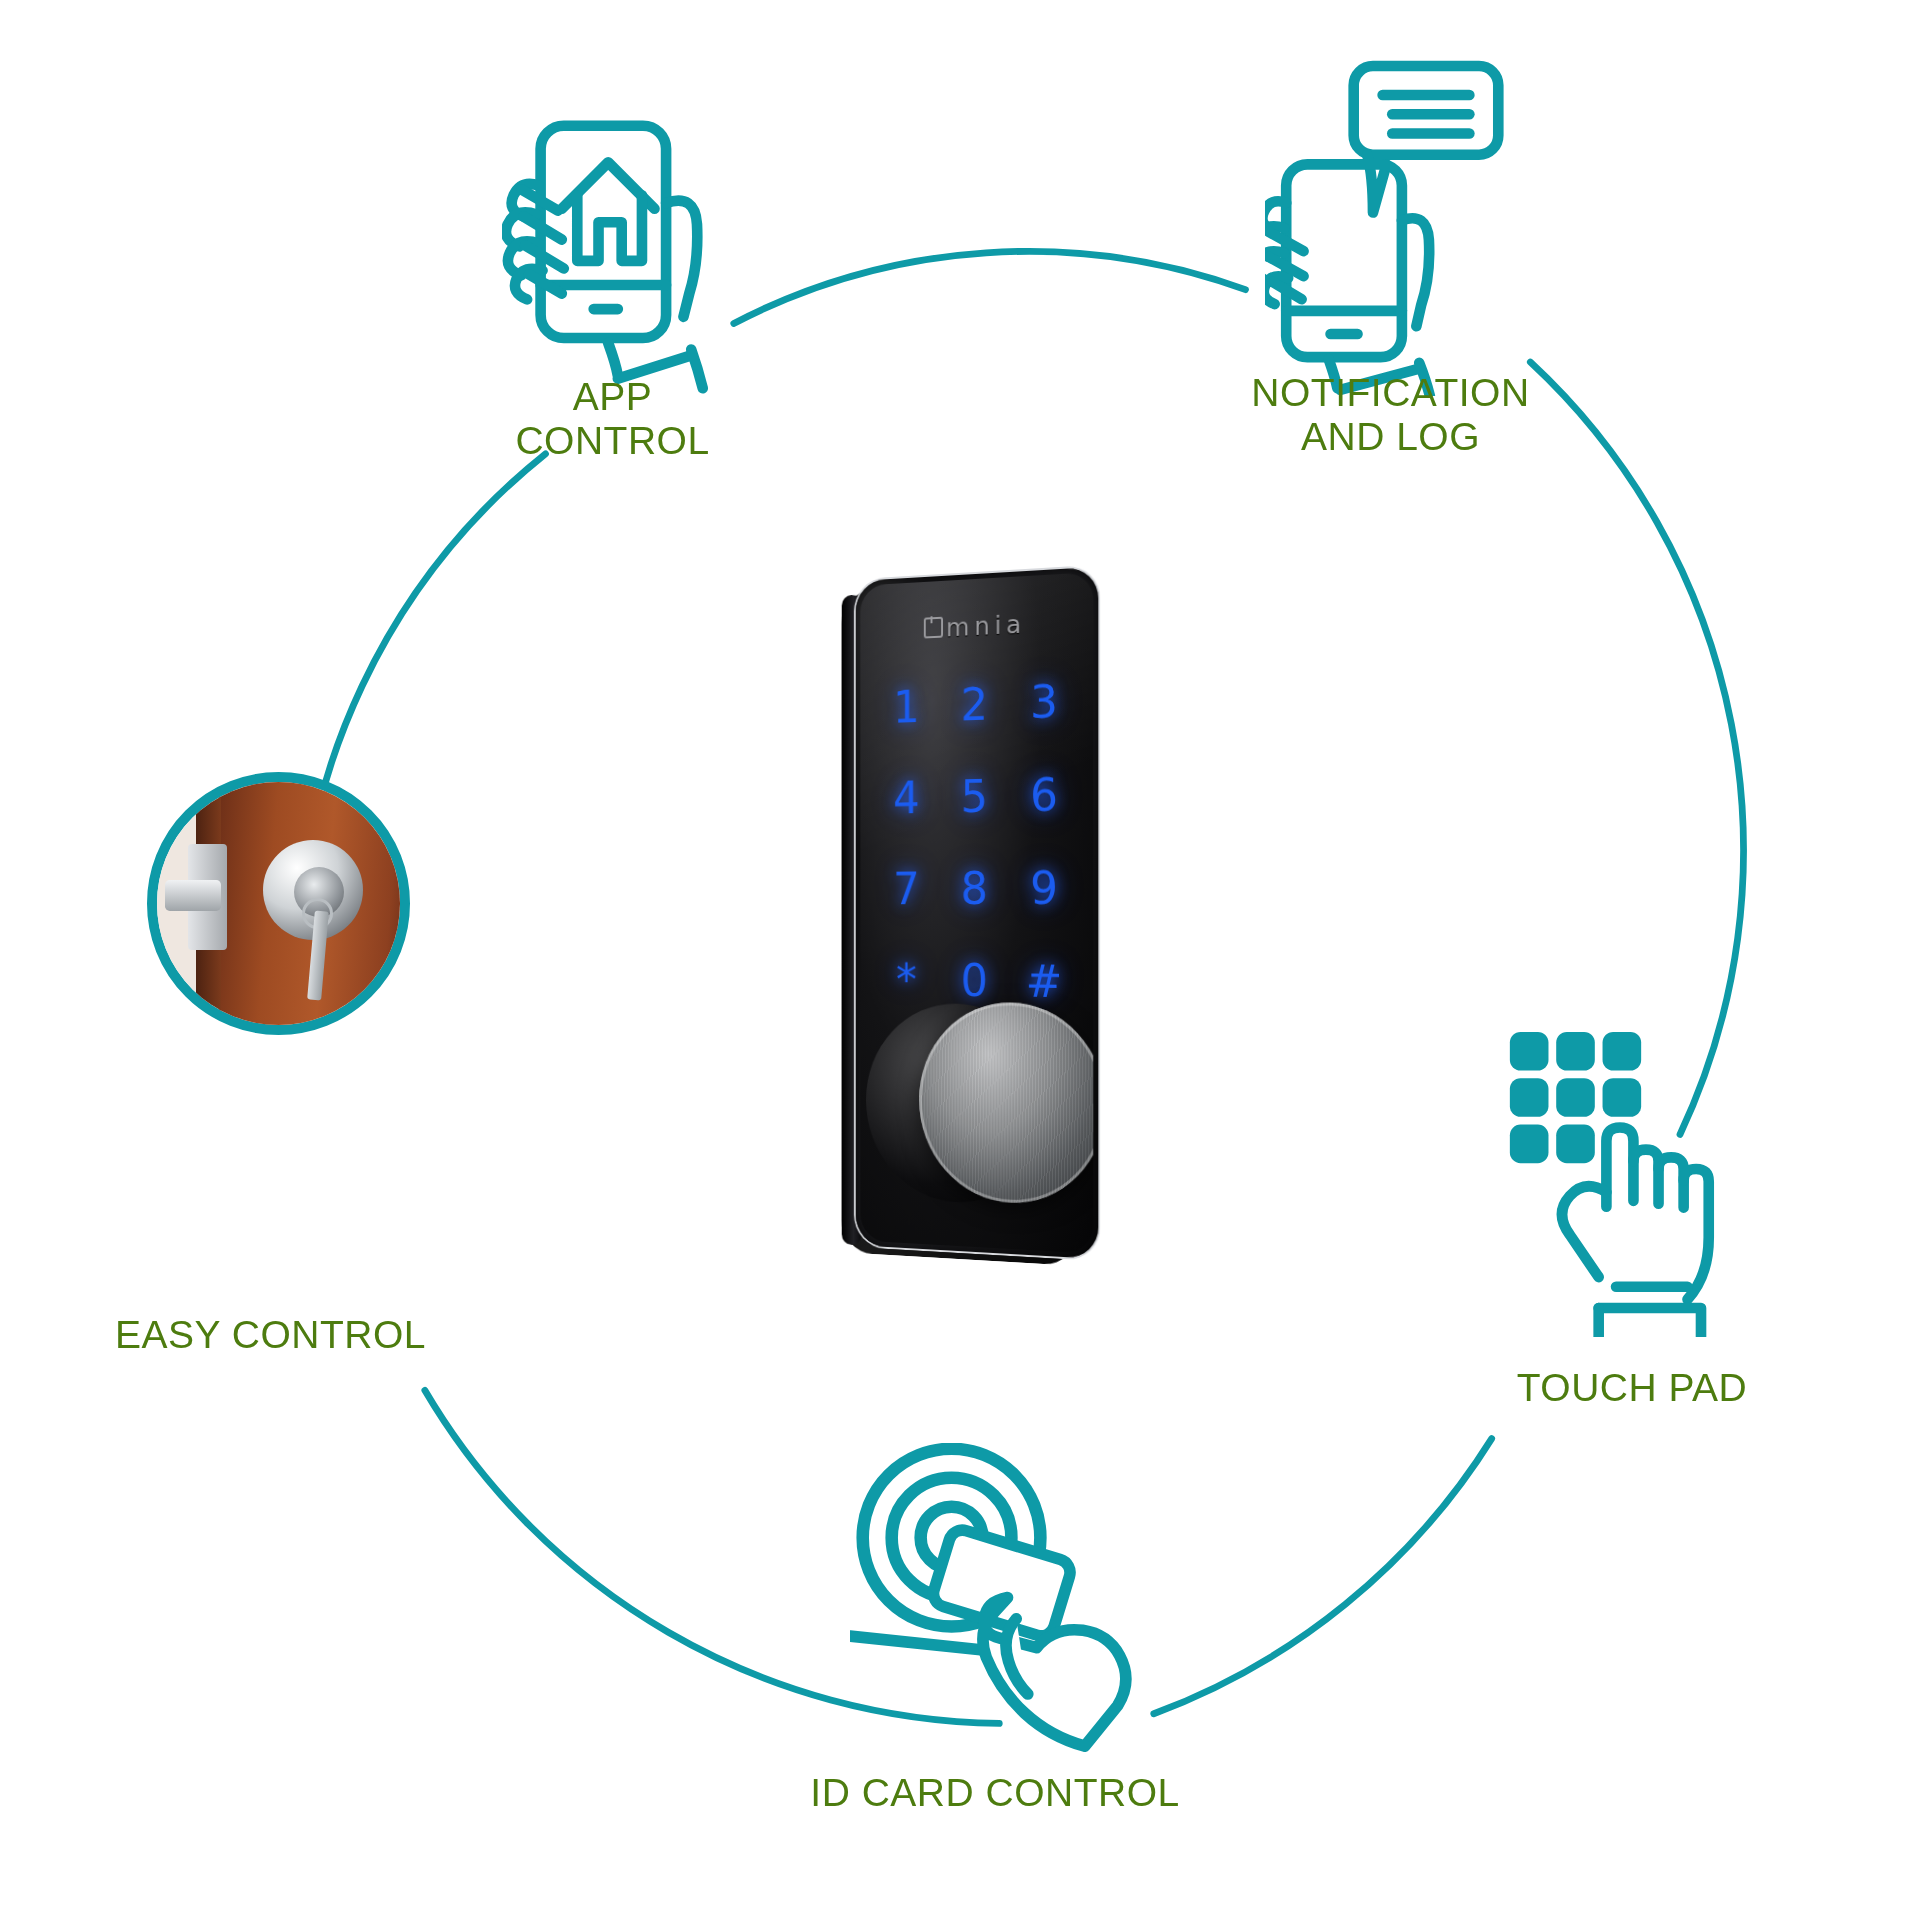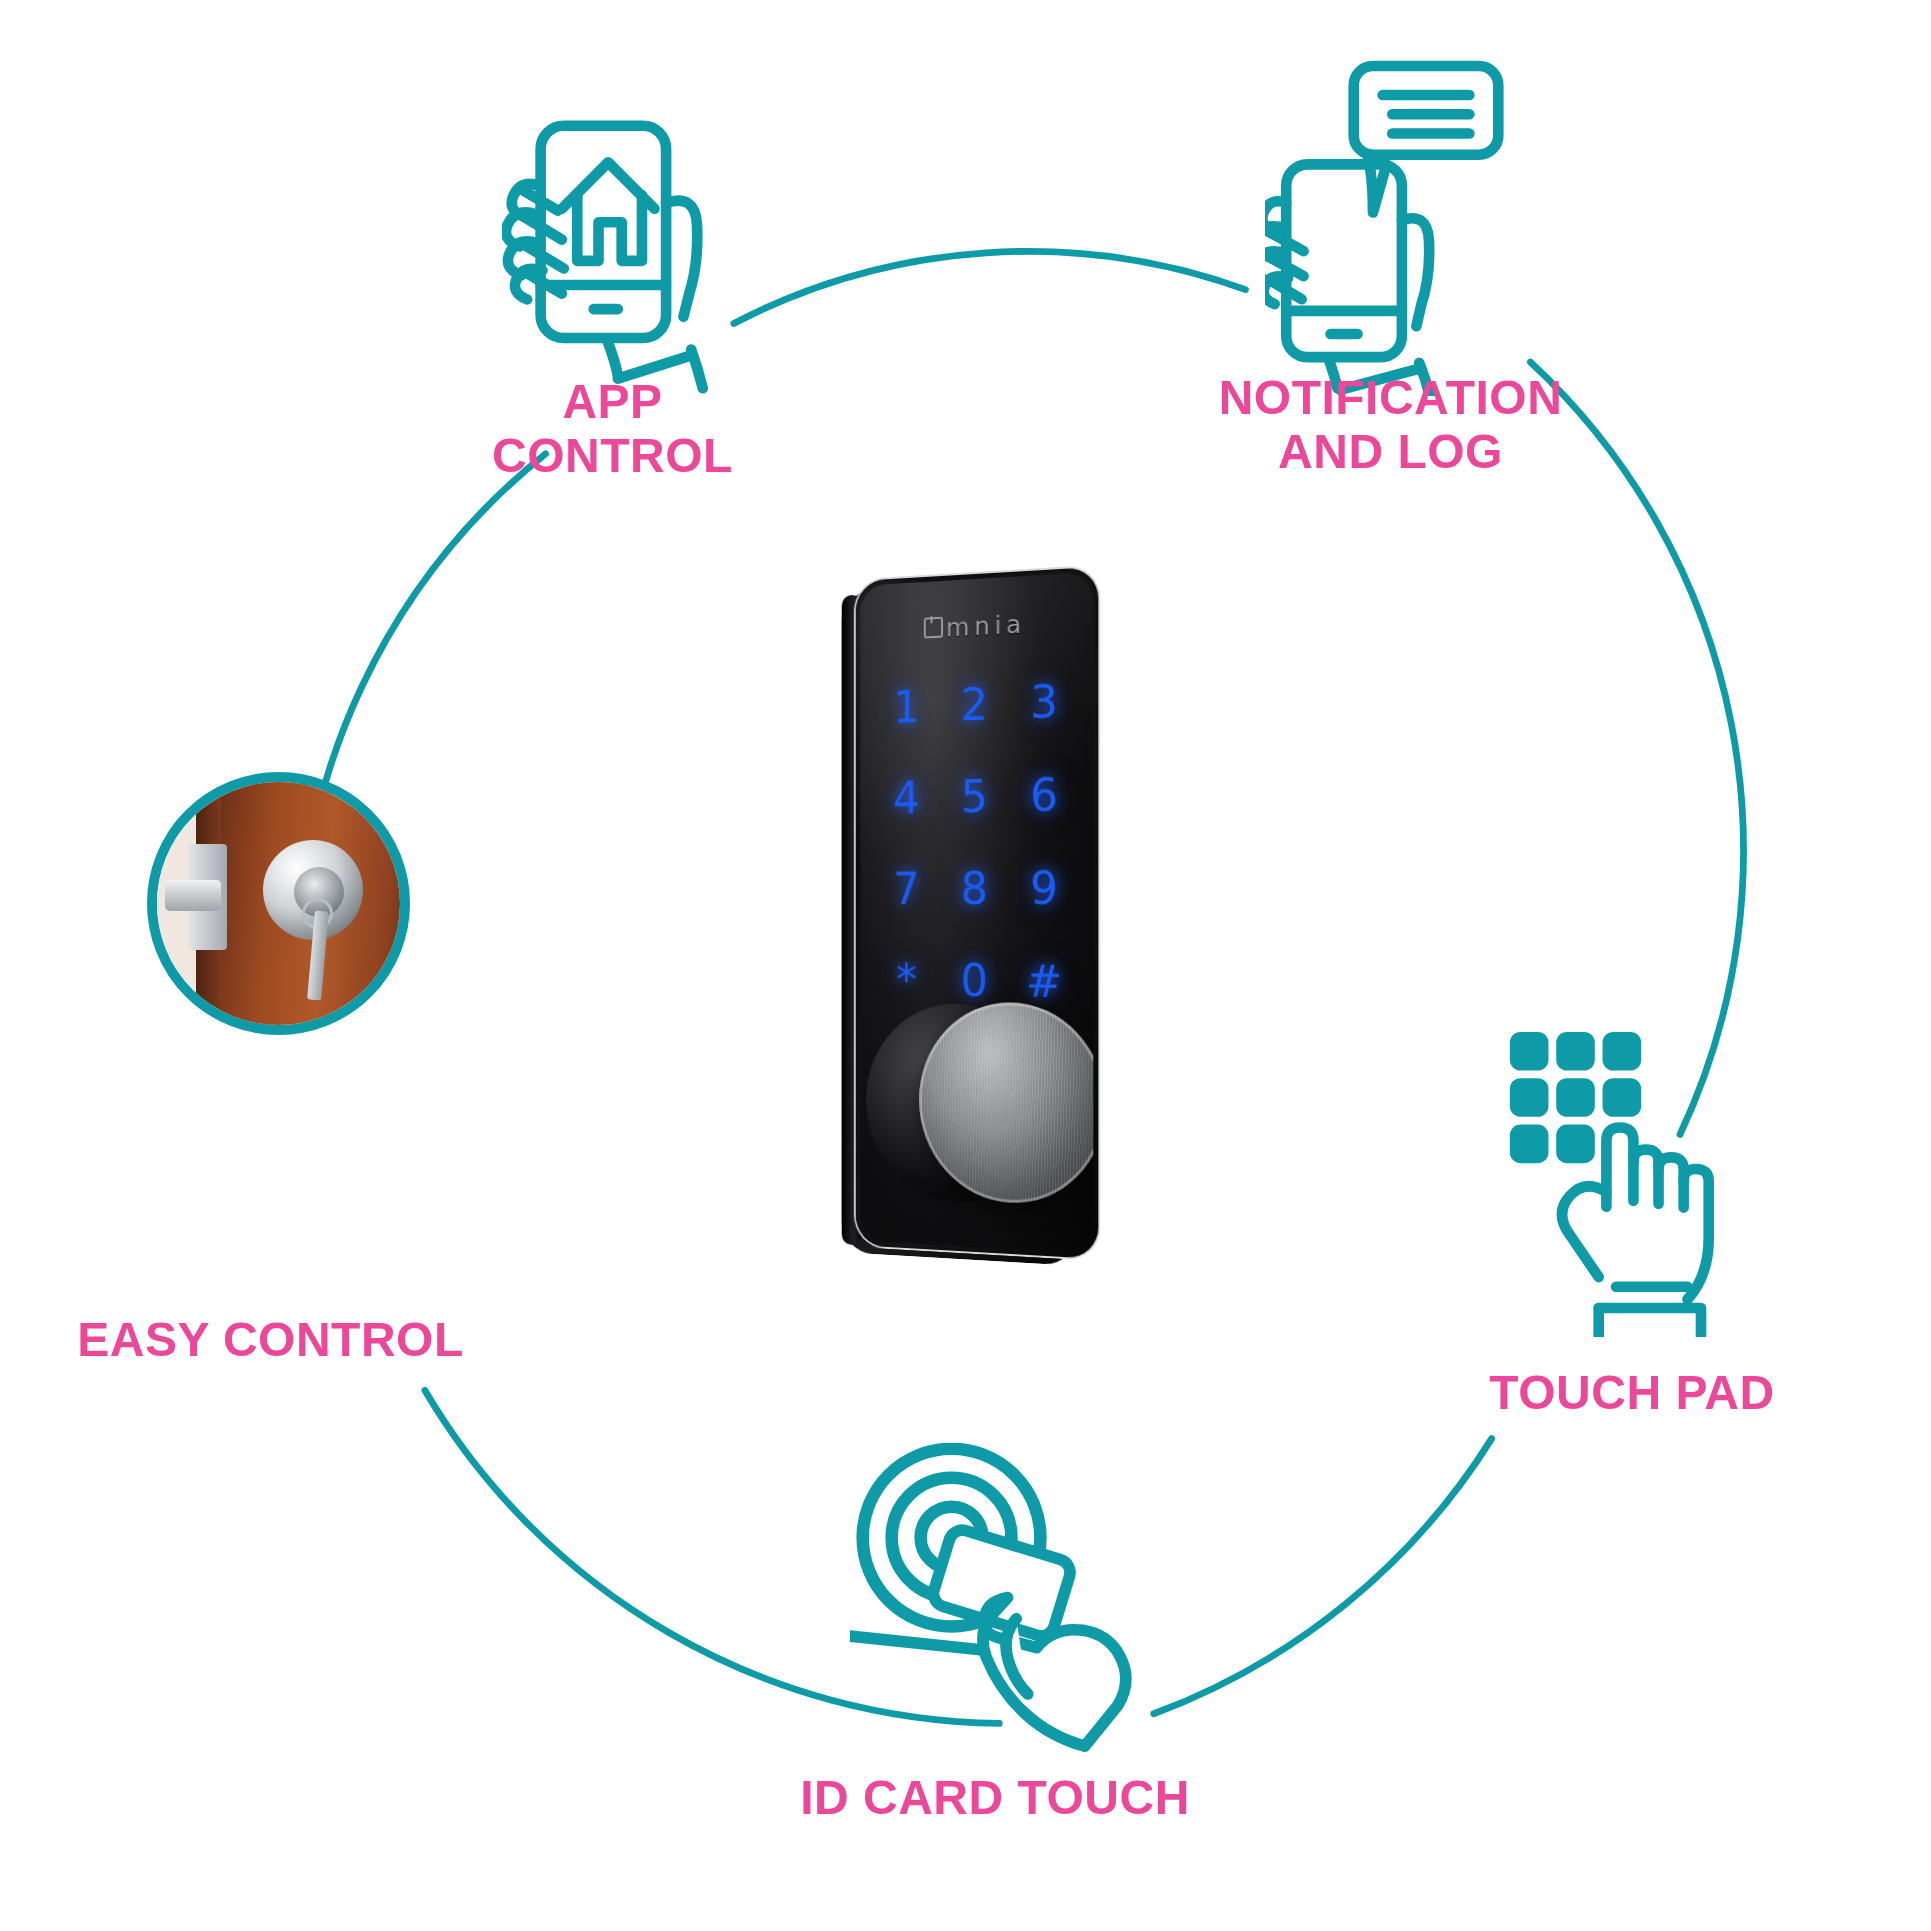--- a/index.html
+++ b/index.html
@@ -1,20 +1,20 @@
 <!DOCTYPE html>
 <html><head>
 <meta charset="utf-8">
 <style>
   html,body{margin:0;padding:0;background:#ffffff;}
   body{width:1931px;height:1931px;position:relative;overflow:hidden;
        font-family:"Liberation Sans","DejaVu Sans",sans-serif;}
   #stage{position:absolute;inset:0;width:1931px;height:1931px;}
 
-  .lbl{position:absolute;color:#ec4899;font-weight:bold;font-size:48px;
+  .lbl{position:absolute;color:#4d7c0f;font-weight:normal;font-size:39px;
        letter-spacing:0.5px;line-height:1.12;text-align:center;white-space:pre-line;}
 
   .node{position:absolute;}
 
   
   #lock{position:absolute;left:850px;top:574px;width:251px;height:690px;
         transform:perspective(1352px) rotateY(-13deg);transform-style:preserve-3d;}
   .lk-back{position:absolute;left:-15.4px;top:9.7px;width:243px;height:676px;border-radius:33px;
            background:linear-gradient(100deg,#0a0a0a,#1a1a1a 40%,#050505);}
   .lk-body{position:absolute;left:0;top:0;width:249px;height:678px;border-radius:31px;
@@ -176,21 +176,21 @@
         <path d="M0,200 L135,214" stroke-width="12"></path>
       </g>
       <g fill="#ffffff" stroke="#0e9aa7" stroke-width="12" stroke-linecap="round" stroke-linejoin="round">
         <rect x="92" y="104" width="130" height="82" rx="14" transform="rotate(17 157 145)"></rect>
         <path d="M163,160 q-22,4 -24,22 q-2,16 16,20 l38,10
                  q18,-22 48,-18 q26,4 38,26 q14,26 -2,52 l-34,42
                  q-36,-10 -62,-34 q-26,-24 -40,-58 q-8,-22 2,-40 z"></path>
         <path d="M172,182 q-16,18 -8,44 q6,20 20,34"></path>
       </g>
     </svg>
-    <div class="lbl" style="left:-106px;top:328px;width:502px;">ID CARD TOUCH</div>
+    <div class="lbl" style="left:-106px;top:328px;width:502px;">ID CARD CONTROL</div>
   </div>
 
   <div class="node" style="left:0;top:0;">
     <div id="photo">
       <div class="ph-wood"></div>
       <div class="ph-wall"></div>
       <div class="ph-jamb"></div>
       <div class="ph-plate"></div>
       <div class="ph-bolt"></div>
       <div class="ph-cyl"></div>

